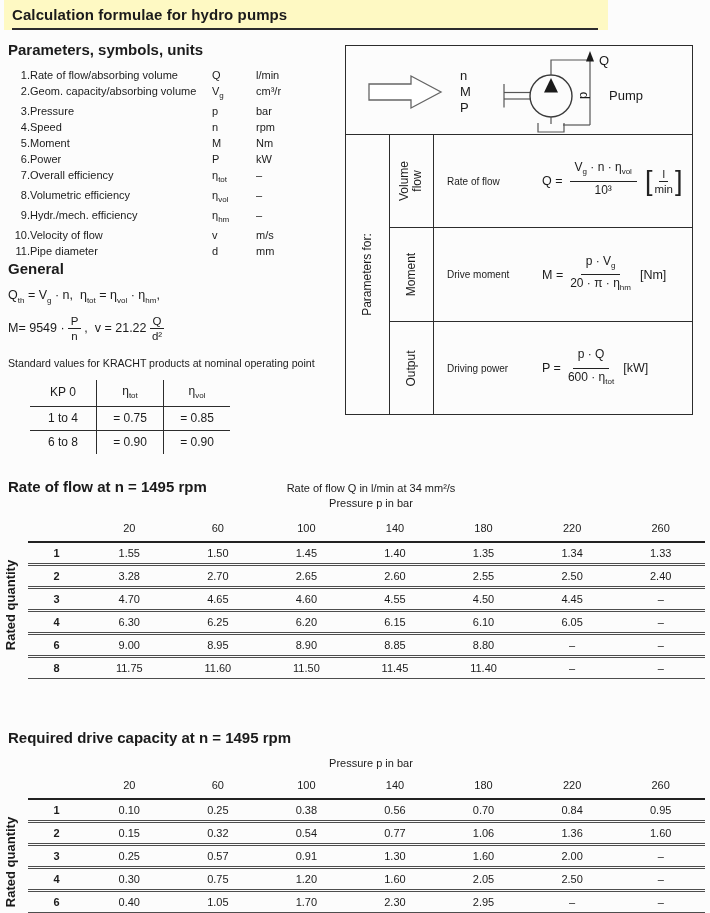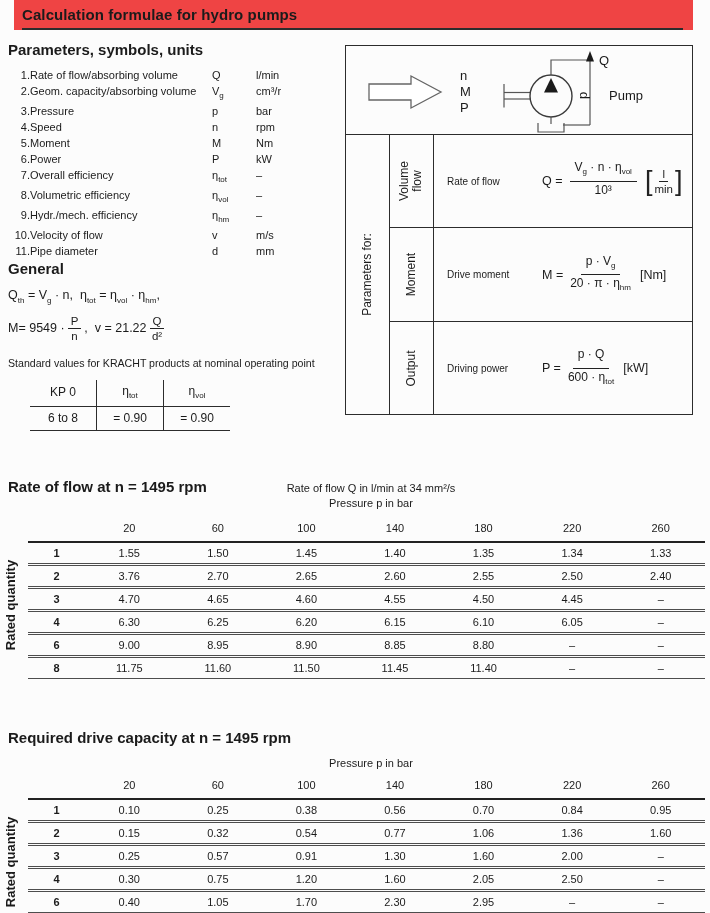--- a/index.html
+++ b/index.html
@@ -1,20 +1,20 @@
 <!DOCTYPE html>
 <html><head>
 <meta charset="utf-8">
 <style>
   html,body { margin:0; padding:0; background:#fff; }
   .page { position:relative; width:710px; height:913px; background:#fcfcfc;
           font-family:"Liberation Sans", sans-serif; color:#1b1b1b; overflow:hidden; }
 
   
-  .titlebar { position:absolute; left:14px; top:0; width:679px; height:30px; background:#ef4444; }
+  .titlebar { position:absolute; left:4px; top:0; width:604px; height:30px; background:#fef9c3; }
   .titlebar h1 { margin:0; padding:6px 0 0 8px; font-size:15px; font-weight:bold; letter-spacing:0.1px; }
   .titlebar .rule { position:absolute; left:8px; right:10px; bottom:0; height:2px; background:#2c2c2c; }
 
   
   .left-col { position:absolute; left:8px; top:41px; width:336px; }
   h2.section { margin:0; font-size:15px; font-weight:bold; }
 
   table.params { border-collapse:collapse; margin-top:9px; width:100%; font-size:11px; }
   table.params td { padding:1.5px 0; vertical-align:baseline; line-height:13px; }
   td.p-no   { width:22px; text-align:right; padding-right:6px; white-space:nowrap; }
@@ -173,20 +173,25 @@
         </span></div>
 
     <p class="note">Standard values for KRACHT products at nominal operating point</p>
 
     <table class="kp">
       <tbody>
         <tr>
           <td><span>KP 0</span></td>
           <td><span>η</span><sub>tot</sub></td>
           <td><span>η</span><sub>vol</sub></td>
+        </tr>
+        <tr>
+          <td>1 to 4</td>
+          <td>= 0.75</td>
+          <td>= 0.85</td>
         </tr>
         <tr>
           <td>6 to 8</td>
           <td>= 0.90</td>
           <td>= 0.90</td>
         </tr>
       </tbody>
     </table>
   </div>
 
@@ -305,21 +310,21 @@
               <td>1.55</td>
               <td>1.50</td>
               <td>1.45</td>
               <td>1.40</td>
               <td>1.35</td>
               <td>1.34</td>
               <td>1.33</td>
             </tr>
             <tr>
               <td class="rowhead">2</td>
-              <td>3.76</td>
+              <td>3.28</td>
               <td>2.70</td>
               <td>2.65</td>
               <td>2.60</td>
               <td>2.55</td>
               <td>2.50</td>
               <td>2.40</td>
             </tr>
             <tr>
               <td class="rowhead">3</td>
               <td>4.70</td>

